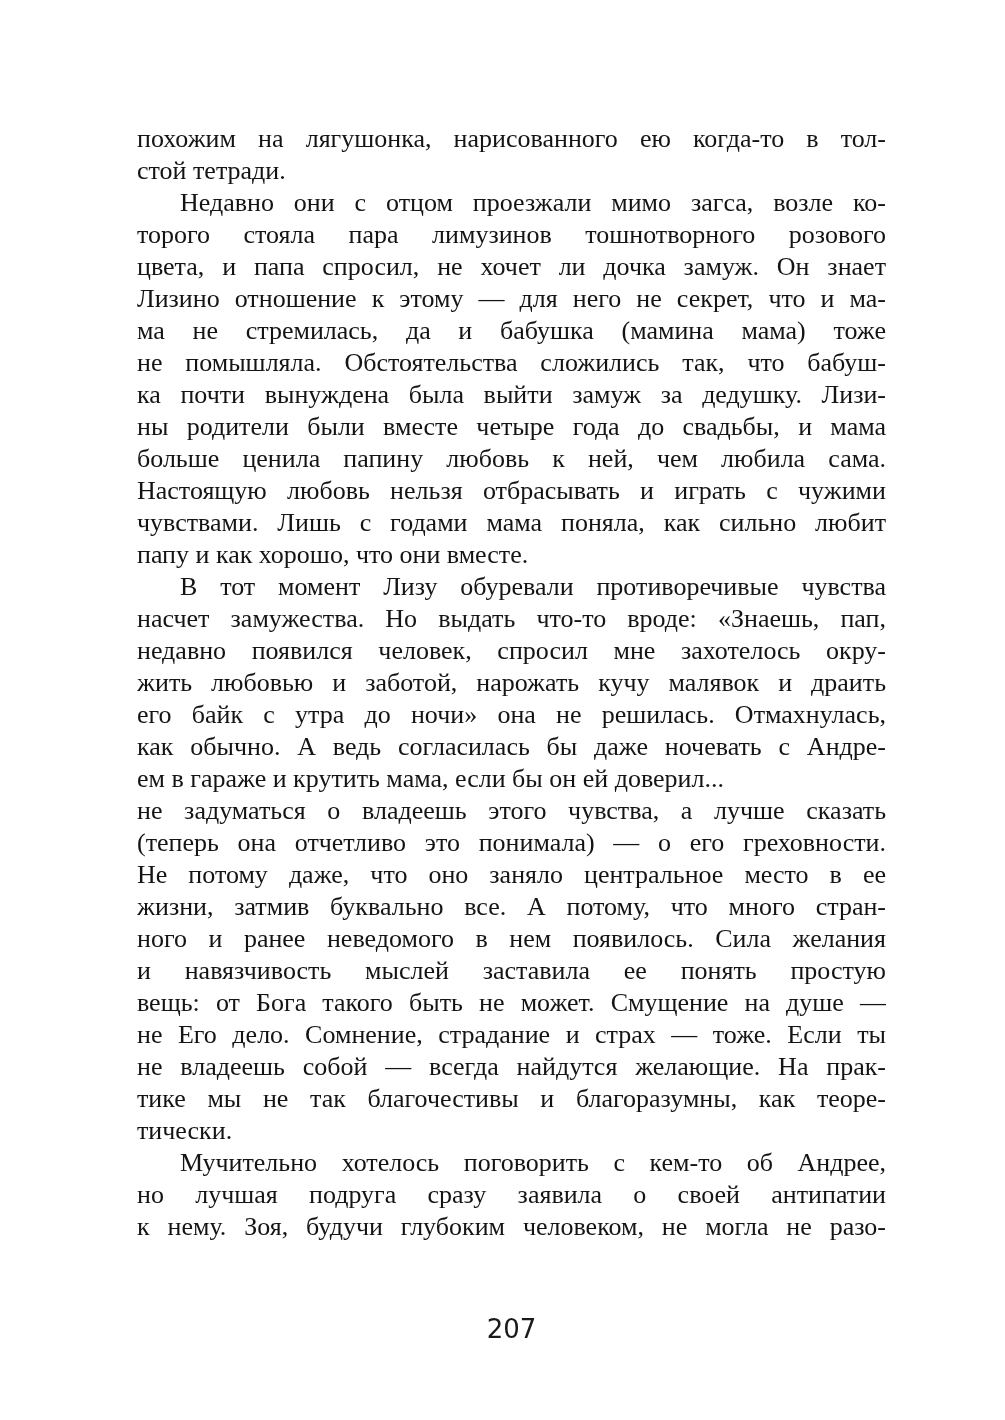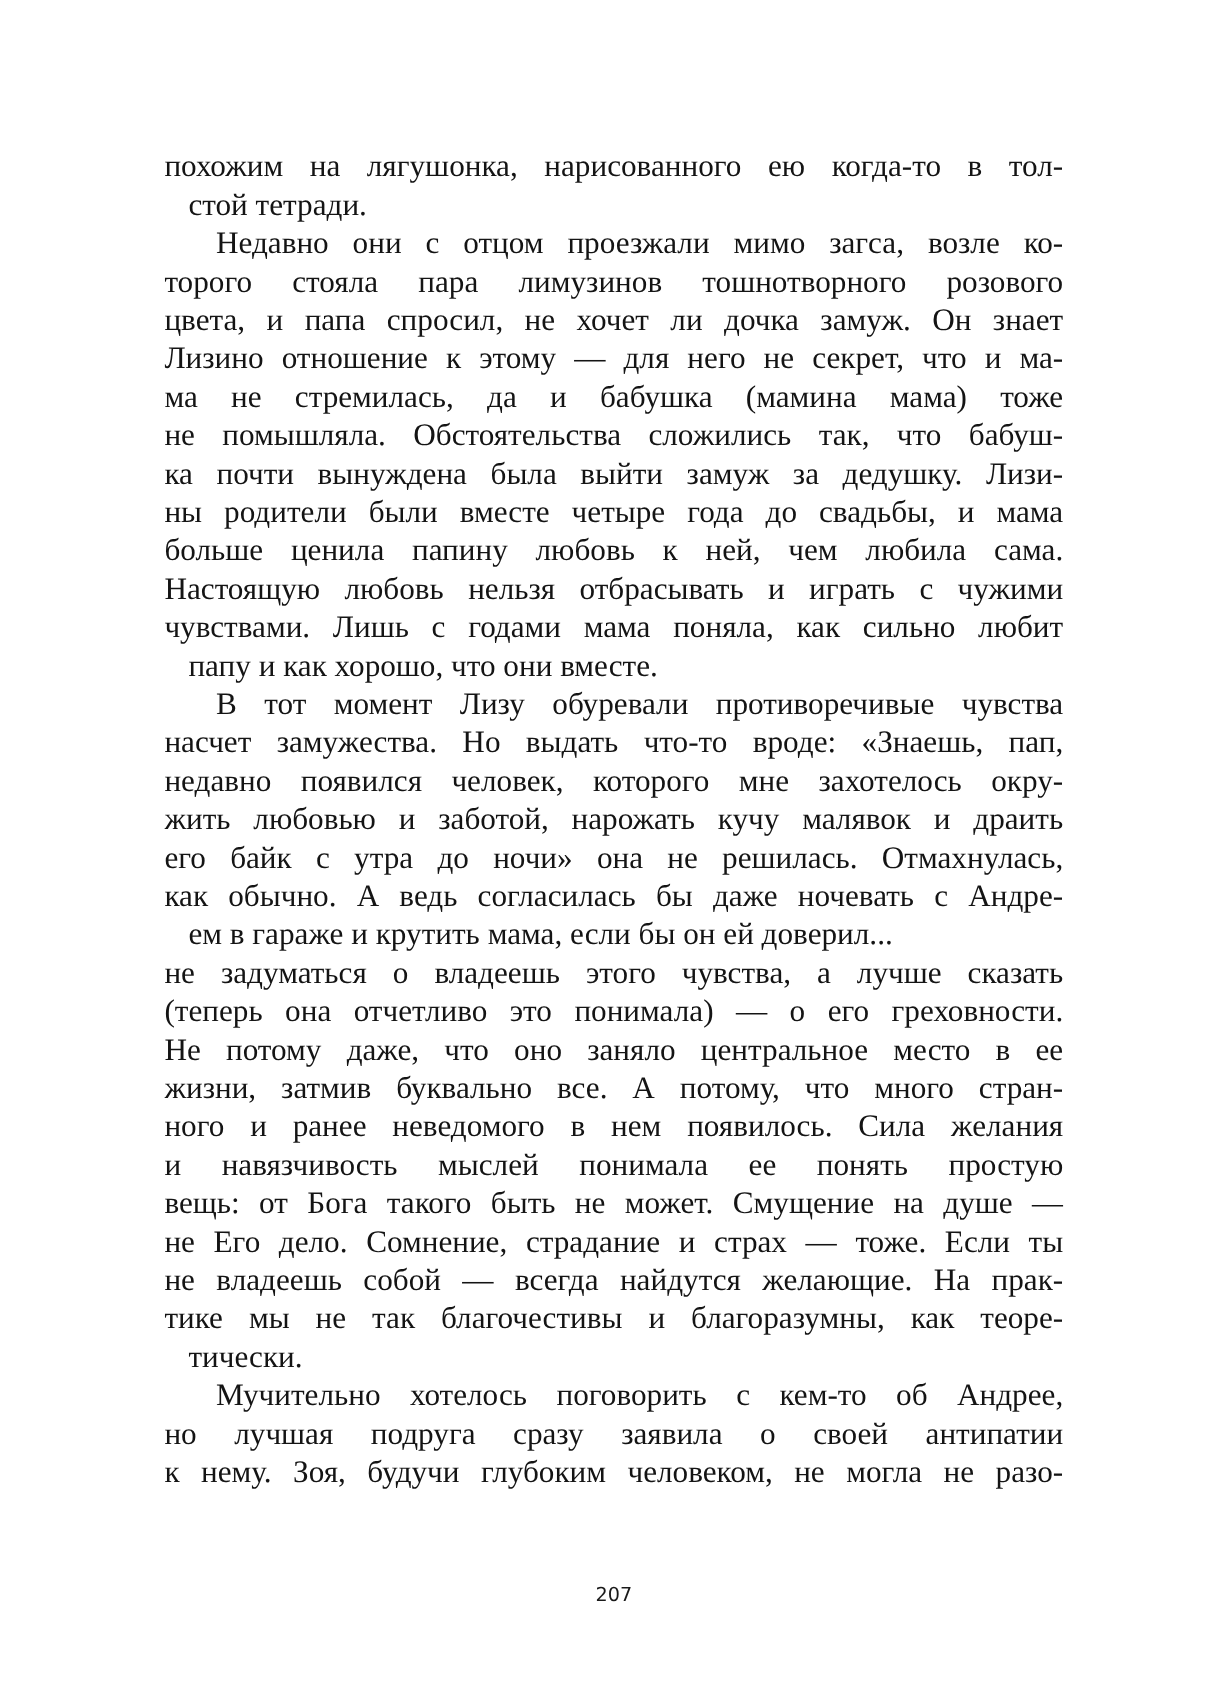--- a/index.html
+++ b/index.html
@@ -26,31 +26,31 @@
   }
   .paragraph { margin: 0; padding: 0; }
   .line {
     text-align: justify;
     text-align-last: justify;
     -moz-text-align-last: justify;
     white-space: normal;
     height: 32px;
     overflow: hidden;
   }
-  .line.last { text-align-last: left; margin-left: 20px; -moz-text-align-last: left; }
+  .line.last { text-align-last: left; -moz-text-align-last: left; }
   .line.indent { text-indent: 43px; }
   .page-number {
     position: absolute;
     left: 137px;
     top: 1316px;
     width: 749px;
     text-align: center;
     color: #1a1a1a;
     font-family: "DejaVu Sans", "Liberation Sans", sans-serif;
-    font-size: 16px;
+    font-size: 26px;
     line-height: 26px;
   }
 </style>
 </head>
 <body>
 
 <div class="page">
   <div class="text-block">
 
     <div class="paragraph">
@@ -69,34 +69,34 @@
       <div class="line">ны родители были вместе четыре года до свадьбы, и мама</div>
       <div class="line">больше ценила папину любовь к ней, чем любила сама.</div>
       <div class="line">Настоящую любовь нельзя отбрасывать и играть с чужими</div>
       <div class="line">чувствами. Лишь с годами мама поняла, как сильно любит</div>
       <div class="line last">папу и как хорошо, что они вместе.</div>
     </div>
 
     <div class="paragraph">
       <div class="line indent">В тот момент Лизу обуревали противоречивые чувства</div>
       <div class="line">насчет замужества. Но выдать что-то вроде: «Знаешь, пап,</div>
-      <div class="line">недавно появился человек, которого мне захотелось окру-</div>
+      <div class="line">недавно появился человек, спросил мне захотелось окру-</div>
       <div class="line">жить любовью и заботой, нарожать кучу малявок и драить</div>
       <div class="line">его байк с утра до ночи» она не решилась. Отмахнулась,</div>
       <div class="line">как обычно. А ведь согласилась бы даже ночевать с Андре-</div>
       <div class="line last">ем в гараже и крутить мама, если бы он ей доверил...</div>
     </div>
 
     <div class="paragraph">
       <div class="line">не задуматься о владеешь этого чувства, а лучше сказать</div>
       <div class="line">(теперь она отчетливо это понимала) — о его греховности.</div>
       <div class="line">Не потому даже, что оно заняло центральное место в ее</div>
       <div class="line">жизни, затмив буквально все. А потому, что много стран-</div>
       <div class="line">ного и ранее неведомого в нем появилось. Сила желания</div>
-      <div class="line">и навязчивость мыслей понимала ее понять простую</div>
+      <div class="line">и навязчивость мыслей заставила ее понять простую</div>
       <div class="line">вещь: от Бога такого быть не может. Смущение на душе —</div>
       <div class="line">не Его дело. Сомнение, страдание и страх — тоже. Если ты</div>
       <div class="line">не владеешь собой — всегда найдутся желающие. На прак-</div>
       <div class="line">тике мы не так благочестивы и благоразумны, как теоре-</div>
       <div class="line last">тически.</div>
     </div>
 
     <div class="paragraph">
       <div class="line indent">Мучительно хотелось поговорить с кем-то об Андрее,</div>
       <div class="line">но лучшая подруга сразу заявила о своей антипатии</div>

